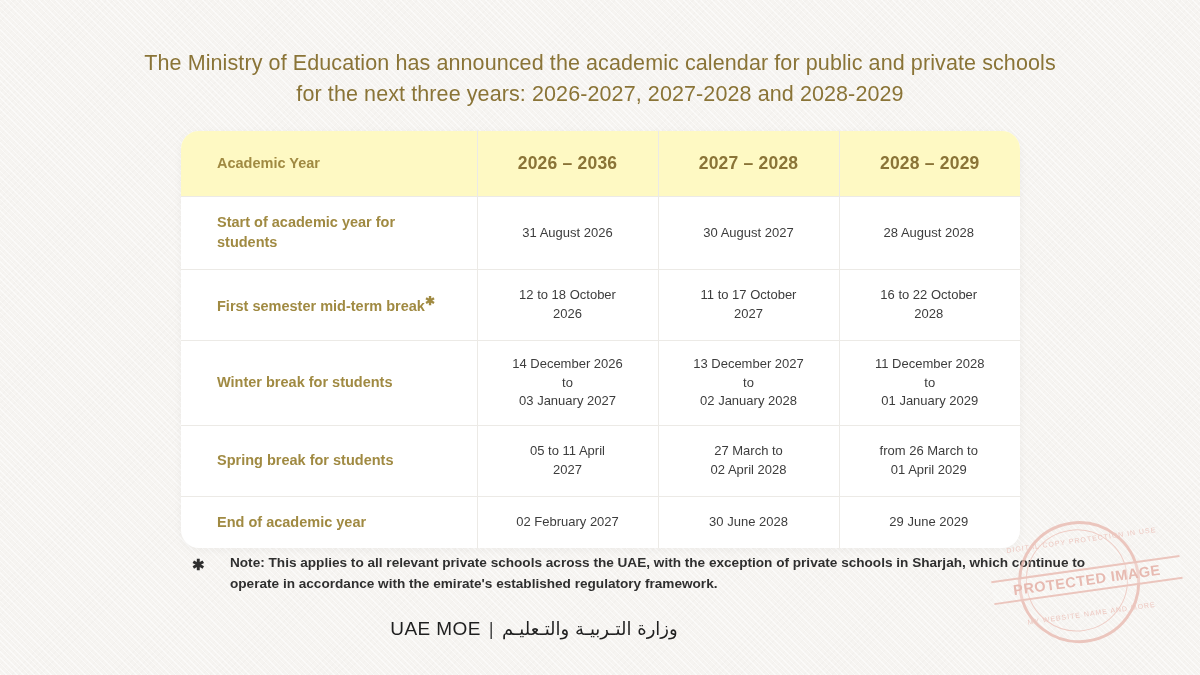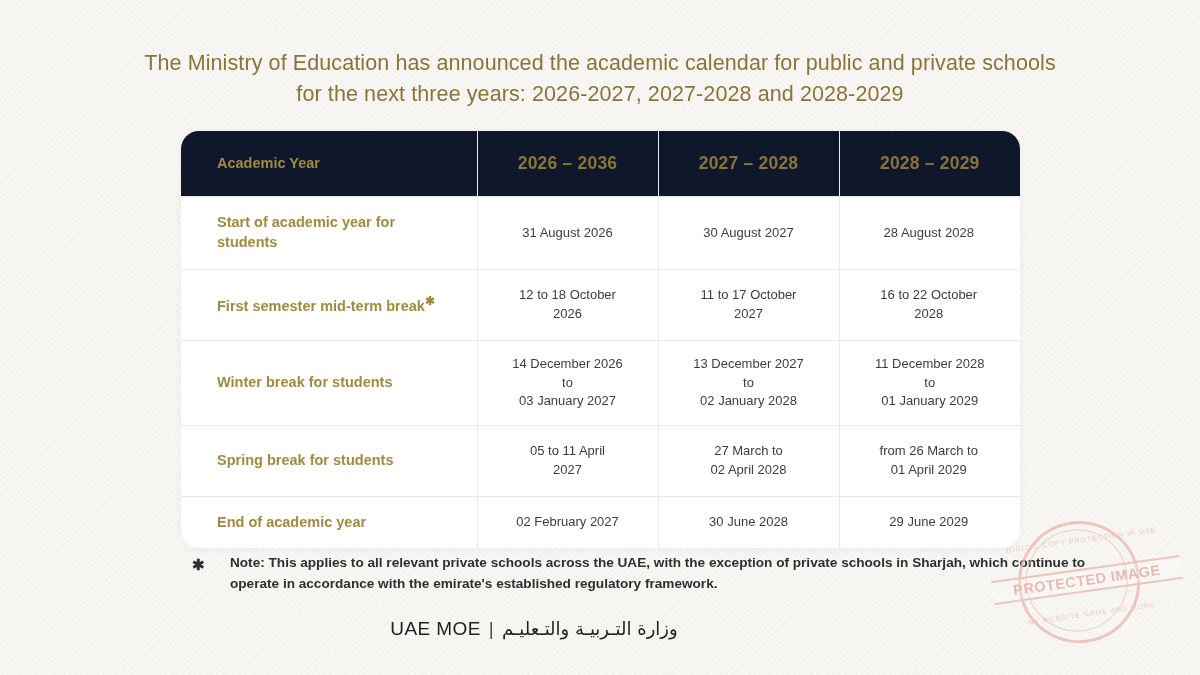--- a/index.html
+++ b/index.html
@@ -51,21 +51,21 @@
     background: #ffffff;
     box-shadow: 0 2px 10px rgba(0,0,0,0.045);
     overflow: hidden;
   }
   table.cal {
     border-collapse: collapse;
     width: 100%;
     table-layout: fixed;
   }
   table.cal tr.header-row {
-    background: #0f172a;
+    background: #fef9c3;
   }
   table.cal th, table.cal td {
     border: 1px solid #eceae6;
     vertical-align: middle;
   }
   table.cal th:first-child, table.cal td:first-child {
     border-left: none;
   }
   table.cal th:last-child, table.cal td:last-child {
     border-right: none;

